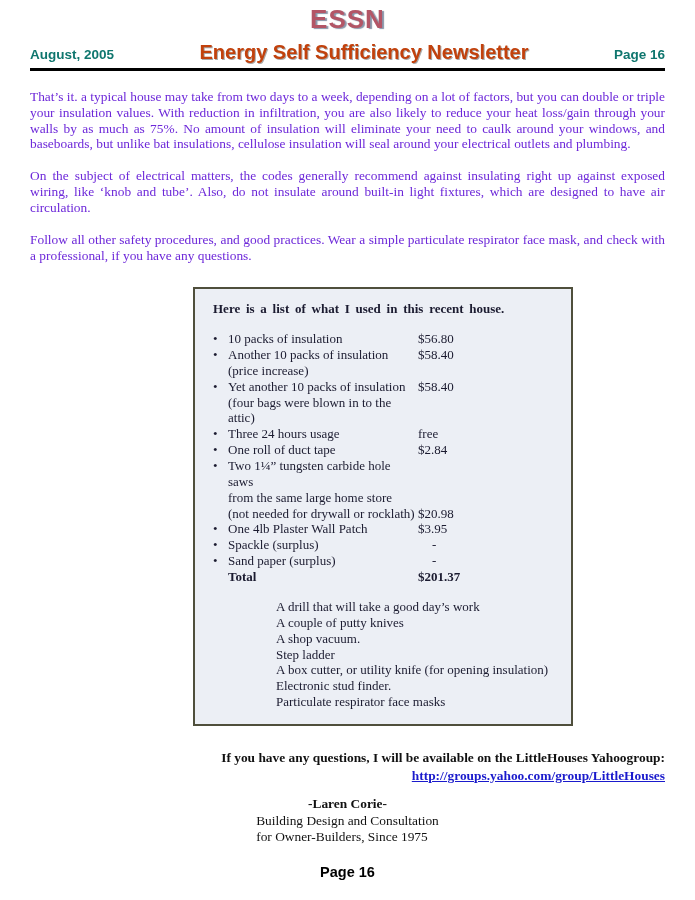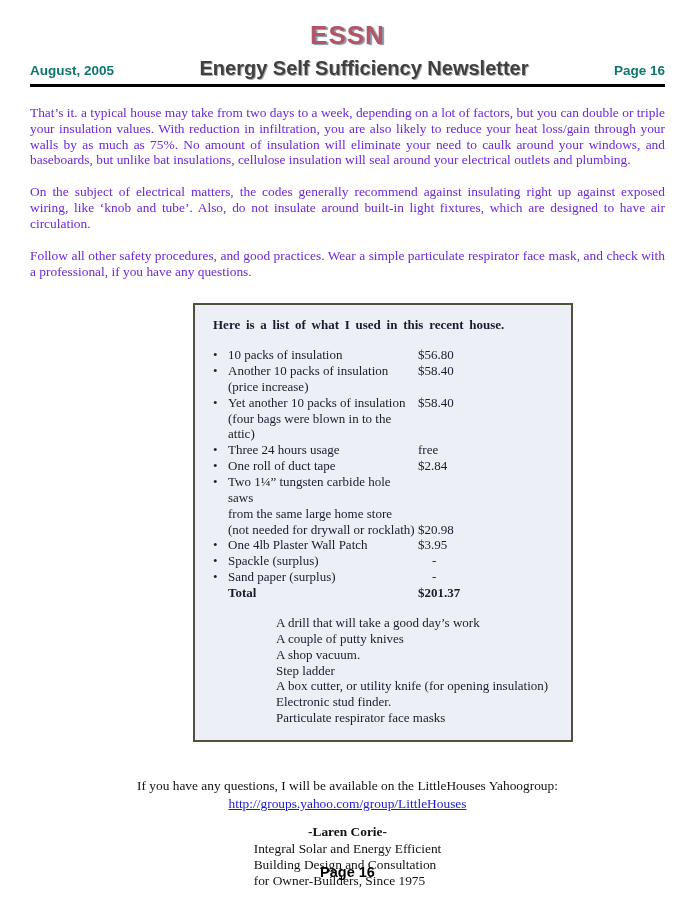--- a/index.html
+++ b/index.html
@@ -10,42 +10,42 @@
     height: 900px;
     margin: 0 auto;
     background: #ffffff;
     font-family: "Liberation Serif", serif;
     color: #111111;
     overflow: hidden;
   }
   
   .logo {
     text-align: center;
-    padding-top: 20px;
+    padding-top: 4px;
     font-family: "Liberation Sans", sans-serif;
     font-weight: bold;
     font-size: 26px;
     letter-spacing: 1px;
     color: #b35566;
     text-shadow: 2px 1px 1px #8a95a8;
   }
   .header-row {
     display: flex;
     align-items: baseline;
     justify-content: space-between;
     margin: 6px 30px 0 30px;
     border-bottom: 3px solid #000000;
     padding-bottom: 4px;
     font-family: "Liberation Sans", sans-serif;
     font-weight: bold;
   }
   .header-date, .header-page { font-size: 13.5px; color: #0f766e; }
   .header-title {
     font-size: 20px;
-    color: #404040;
+    color: #c2410c;
     text-shadow: 1px 1px 0 #aaaaaa;
   }
   
   .content { margin: 18px 30px 0 30px; }
   .para {
     font-size: 13.4px;
     line-height: 1.18;
     text-align: justify;
     margin-bottom: 16px;
     color: #6d28d9;
@@ -73,21 +73,21 @@
   }
   .bullet { text-align: left; }
   .price { white-space: nowrap; }
   .price.dash { padding-left: 14px; }
   .row.total-row { font-weight: bold; }
   .row.total-row .itext { padding-left: 0; }
   .tools-section { margin-top: 14px; }
   .tools-intro { }
   .tool-line { margin-left: 63px; }
   
-  .contact { margin-top: 36px; text-align: center; font-size: 13.4px; }
+  .contact { margin-top: 24px; text-align: right; font-size: 13.4px; font-weight: bold; }
   .contact-link {
     display: inline-block;
     margin-top: 2px;
     color: #1a1acc;
     text-decoration: underline;
     cursor: pointer;
     font-size: 13.4px;
   }
   .signature { margin-top: 12px; text-align: center; font-size: 13.4px; }
   .sig-name { margin-bottom: 1px; font-weight: bold; }
@@ -215,21 +215,20 @@
     </div>
 
     <div class="contact">
       <div>If you have any questions, I will be available on the LittleHouses Yahoogroup:</div>
       <a class="contact-link">http://groups.yahoo.com/group/LittleHouses</a>
     </div>
 
     <div class="signature">
       <div class="sig-name">-Laren Corie-</div>
       <div class="sig-block">
-        <div>Integral Solar and Energy Efficient</div>
         <div>Building Design and Consultation</div>
         <div>for Owner-Builders, Since 1975</div>
       </div>
     </div>
   </div>
 
   <div class="footer">Page 16</div>
 
 </div>
 

